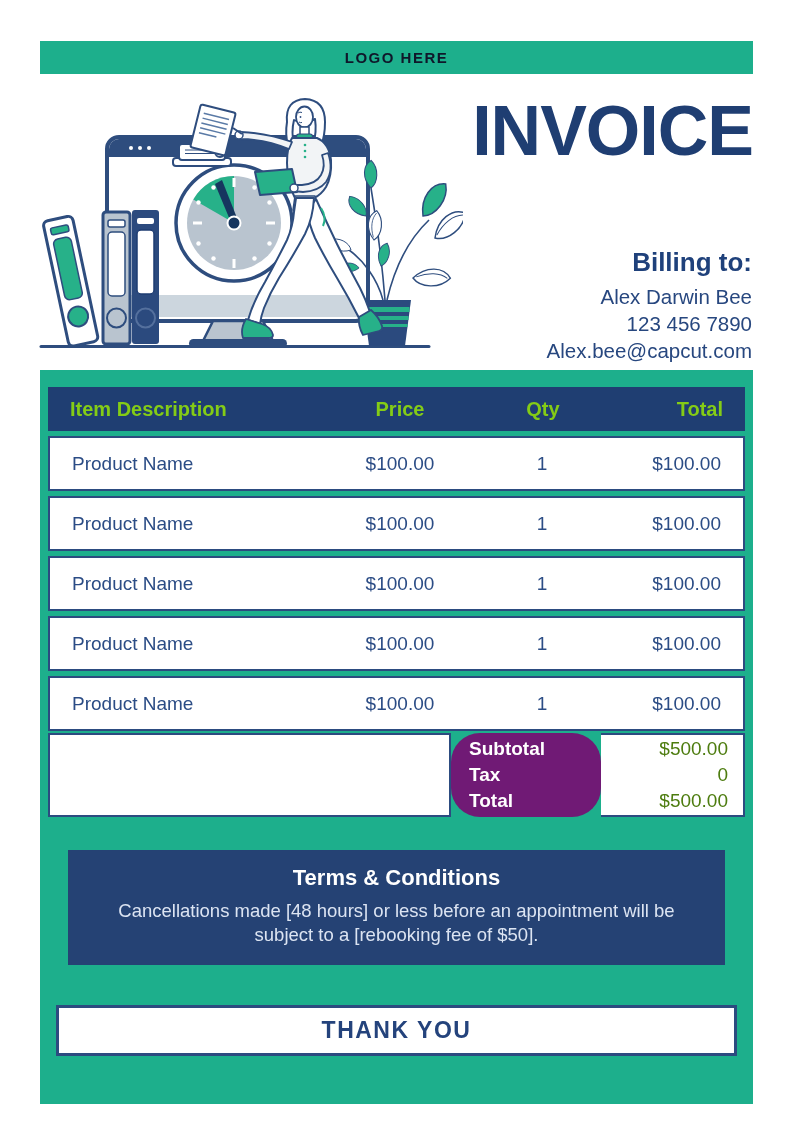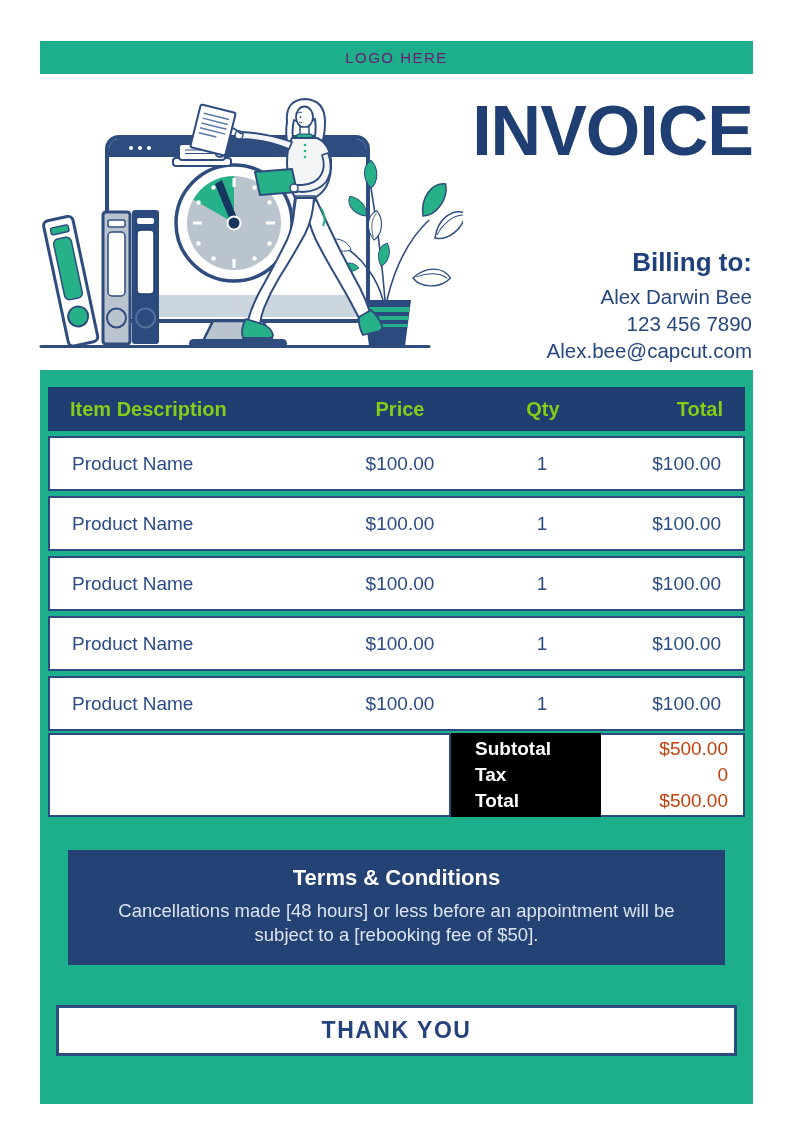--- a/index.html
+++ b/index.html
@@ -9,21 +9,21 @@
     background:#ffffff;
     font-family:"Liberation Sans", sans-serif;
     color:#27477f;
     overflow:hidden;
   }
   
   .banner {
     position:absolute; left:40px; top:41px; width:713px; height:33px;
     background:#1daf8c; display:flex; align-items:center; justify-content:center;
   }
-  .banner span { font-size:15px; font-weight:normal; letter-spacing:1.5px; color:#701a75; }
+  .banner span { font-size:15px; font-weight:bold; letter-spacing:1.5px; color:#0f172a; }
 
   
   .illustration { position:absolute; left:33px; top:88px; width:430px; height:270px; }
   .invoice-title {
     position:absolute; right:40px; top:96px;
     font-size:70px; font-weight:800; letter-spacing:-1px; color:#1f3e72; line-height:1;
   }
   .billing { position:absolute; right:41px; top:247px; text-align:right; }
   .billing .billing-label { font-size:26px; font-weight:bold; color:#1f417b; margin-bottom:5px; }
   .billing .line { font-size:20.5px; line-height:27px; color:#27477f;text-align:right; }
@@ -45,29 +45,29 @@
   .trow .c { color:#2b4c85; font-size:19px; }
   .c1 { padding-left:22px; text-align:left; }
   .c2 { text-align:center; }
   .c3 { text-align:center; }
   .c4 { text-align:right; padding-right:22px; }
 
   
   .summary { display:flex; height:84px; margin-top:-3px; }
   .summary .spacer { flex:1; background:#ffffff; border:2px solid #2c4b80; }
   .summary .labels {
-    width:150px; background:#000000; color:#ffffff;
-    display:flex; flex-direction:column; justify-content:center; padding-left:24px;
+    width:150px; background:#701a75; color:#ffffff;
+    display:flex; flex-direction:column; justify-content:center; padding-left:18px;border-radius:29px;
   }
   .summary .labels div { font-size:19px; font-weight:bold; line-height:26px; }
   .summary .values {
     width:144px; background:#ffffff; border:2px solid #2c4b80; border-left:none;
     display:flex; flex-direction:column; justify-content:center; text-align:right; padding-right:15px;
   }
-  .summary .values div { font-size:19px; color:#c2410c; line-height:26px;padding-left:32px; }
+  .summary .values div { font-size:19px; color:#4d7c0f; line-height:26px;padding-left:32px; }
 
   
   .terms {
     margin:33px 28px 0; background:#254274; padding:15px 28px 18px; text-align:center;
   }
   .terms .terms-title { color:#ffffff; font-size:22px; font-weight:bold; margin-bottom:8px; }
   .terms .terms-body { color:#dce4f2; font-size:18.5px; line-height:1.3; max-width:610px; margin:0 auto; }
 
   
   .thankyou {

